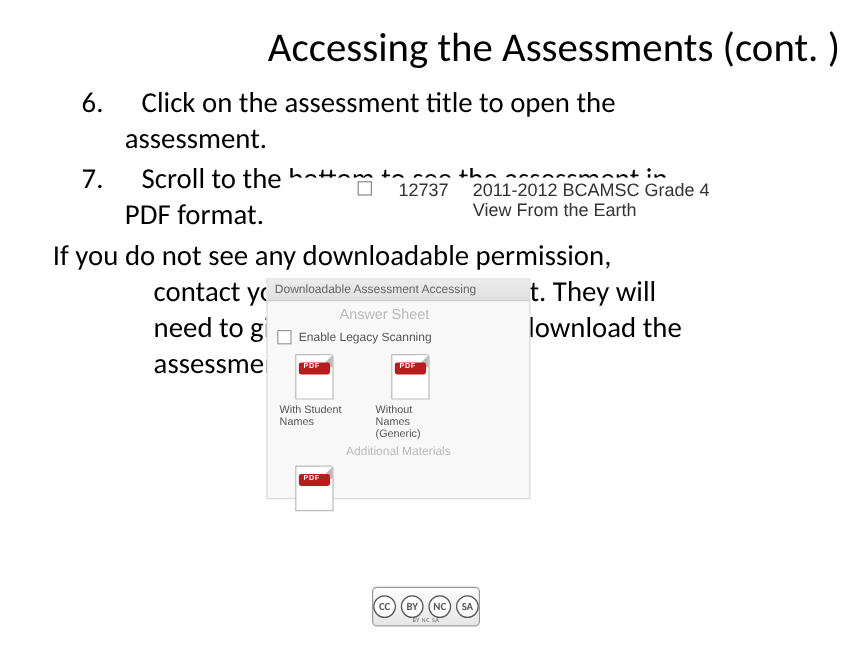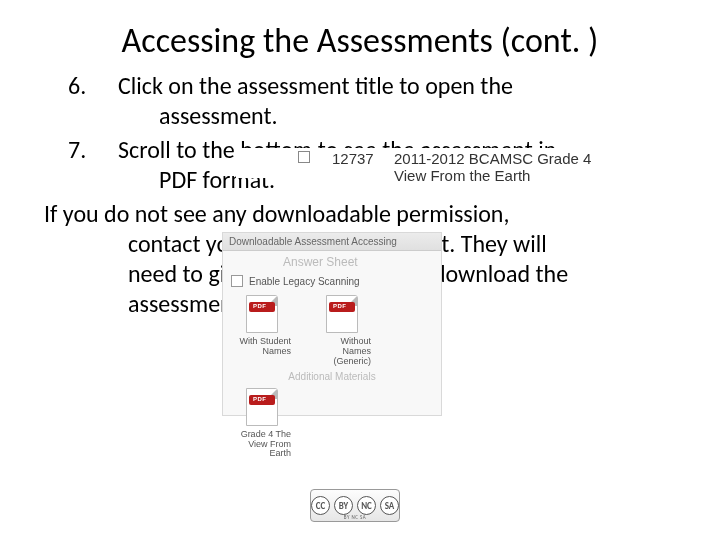--- a/index.html
+++ b/index.html
@@ -1,37 +1,37 @@
 <!DOCTYPE html>
 <html><head>
 <meta charset="utf-8">
 <style>
   html,body{margin:0;padding:0;width:720px;height:540px;background:#fff;font-family:Calibri,Arial,sans-serif;color:#000;position:relative;overflow:hidden}
   .slide{position:relative;width:720px;height:540px}
-  .title{font-size:34px;text-align:center;padding:20px 20px 10px;font-weight:400}
+  .title{font-size:34px;text-align:right;padding:20px 20px 10px;font-weight:400}
   .body{font-size:24px;line-height:1.25;padding:0 44px}
   .num{display:inline-block}
   .item6,.item7{margin-bottom:4px}
-  .item-text{display:block;margin-left:115px}
+  .item-text{display:block;margin-left:60px}
   .item6 .num,.item7 .num{float:left;width:50px;margin-left:24px}
   .para{margin-top:2px}
   .para .indent{display:block;margin-left:84px}
   
   .inset{position:absolute;background:#fff;border:0;font-family:Arial,sans-serif}
   .inset1{left:236px;top:148px;width:380px;height:30px;font-size:15px;color:#333}
   .inset1 .cb{position:absolute;left:62px;top:3px;width:10px;height:10px;border:1px solid #888}
   .inset1 .id{position:absolute;left:96px;top:2px}
   .inset1 .name{position:absolute;left:158px;top:2px;width:220px}
   .inset2{left:222px;top:232px;width:218px;height:182px;border:1px solid #d9d9d9;background:#f8f8f8;font-size:10px;color:#555}
   .inset2 .hdr{background:linear-gradient(#ececec,#e0e0e0);border-bottom:1px solid #ccc;padding:3px 6px;font-size:10px;color:#666}
   .inset2 .ans{color:#bbb;font-size:12px;padding:4px 0 4px 60px}
   .inset2 .row{display:flex;align-items:center;gap:6px;padding:2px 8px}
   .inset2 .row .cbx{width:10px;height:10px;border:1px solid #999;background:#fff}
   .inset2 .thumbs{display:flex;gap:22px;padding:6px 10px 2px}
-  .thumb{width:58px;text-align:right}
+  .thumb{width:58px;text-align:left}
   .pdf{width:30px;height:36px;margin:0 auto 4px;position:relative;background:#fff;border:1px solid #bbb;border-top-right-radius:3px}
   .pdf::before{content:"";position:absolute;top:0;right:0;width:10px;height:10px;background:linear-gradient(135deg,#fff 48%,#bbb 52%);}
   .pdf .band{position:absolute;top:6px;left:2px;right:2px;height:10px;background:#b91c1c;border-radius:2px}
   .pdf .band::after{content:"PDF";color:#fff;font-size:6px;font-weight:bold;position:absolute;left:4px;top:1px;letter-spacing:.5px}
   .thumb .lbl{font-size:9px;line-height:1.1;color:#555}
   .inset2 .addl{color:#bbb;font-size:10px;text-align:center;padding:2px 0}
   .inset2 .single{padding:4px 10px}
   
   .figure{position:absolute;right:-10px;bottom:30px;width:300px;height:420px;z-index:-1}
   .cc{position:absolute;left:310px;bottom:18px;width:88px;height:31px;border:1px solid #999;border-radius:4px;background:linear-gradient(#fdfdfd,#e6e6e6);display:flex;align-items:center;gap:4px}
@@ -95,21 +95,20 @@
           </div>
       <div class="lbl">Without Names (Generic)</div>
     </div>
   </div>
   <div class="addl">Additional Materials</div>
   <div class="single">
     <div class="thumb">
       <div class="pdf">
             <div class="band"></div>
           </div>
-      <div class="lbl">Grade 4 The View From Earth</div>
     </div>
   </div>
 </div>
 
 <div class="cc">
   <div class="circ">CC</div>
   <div class="circ">BY</div>
   <div class="circ">NC</div>
   <div class="circ">SA</div>
   <div class="sub">BY   NC   SA</div>

